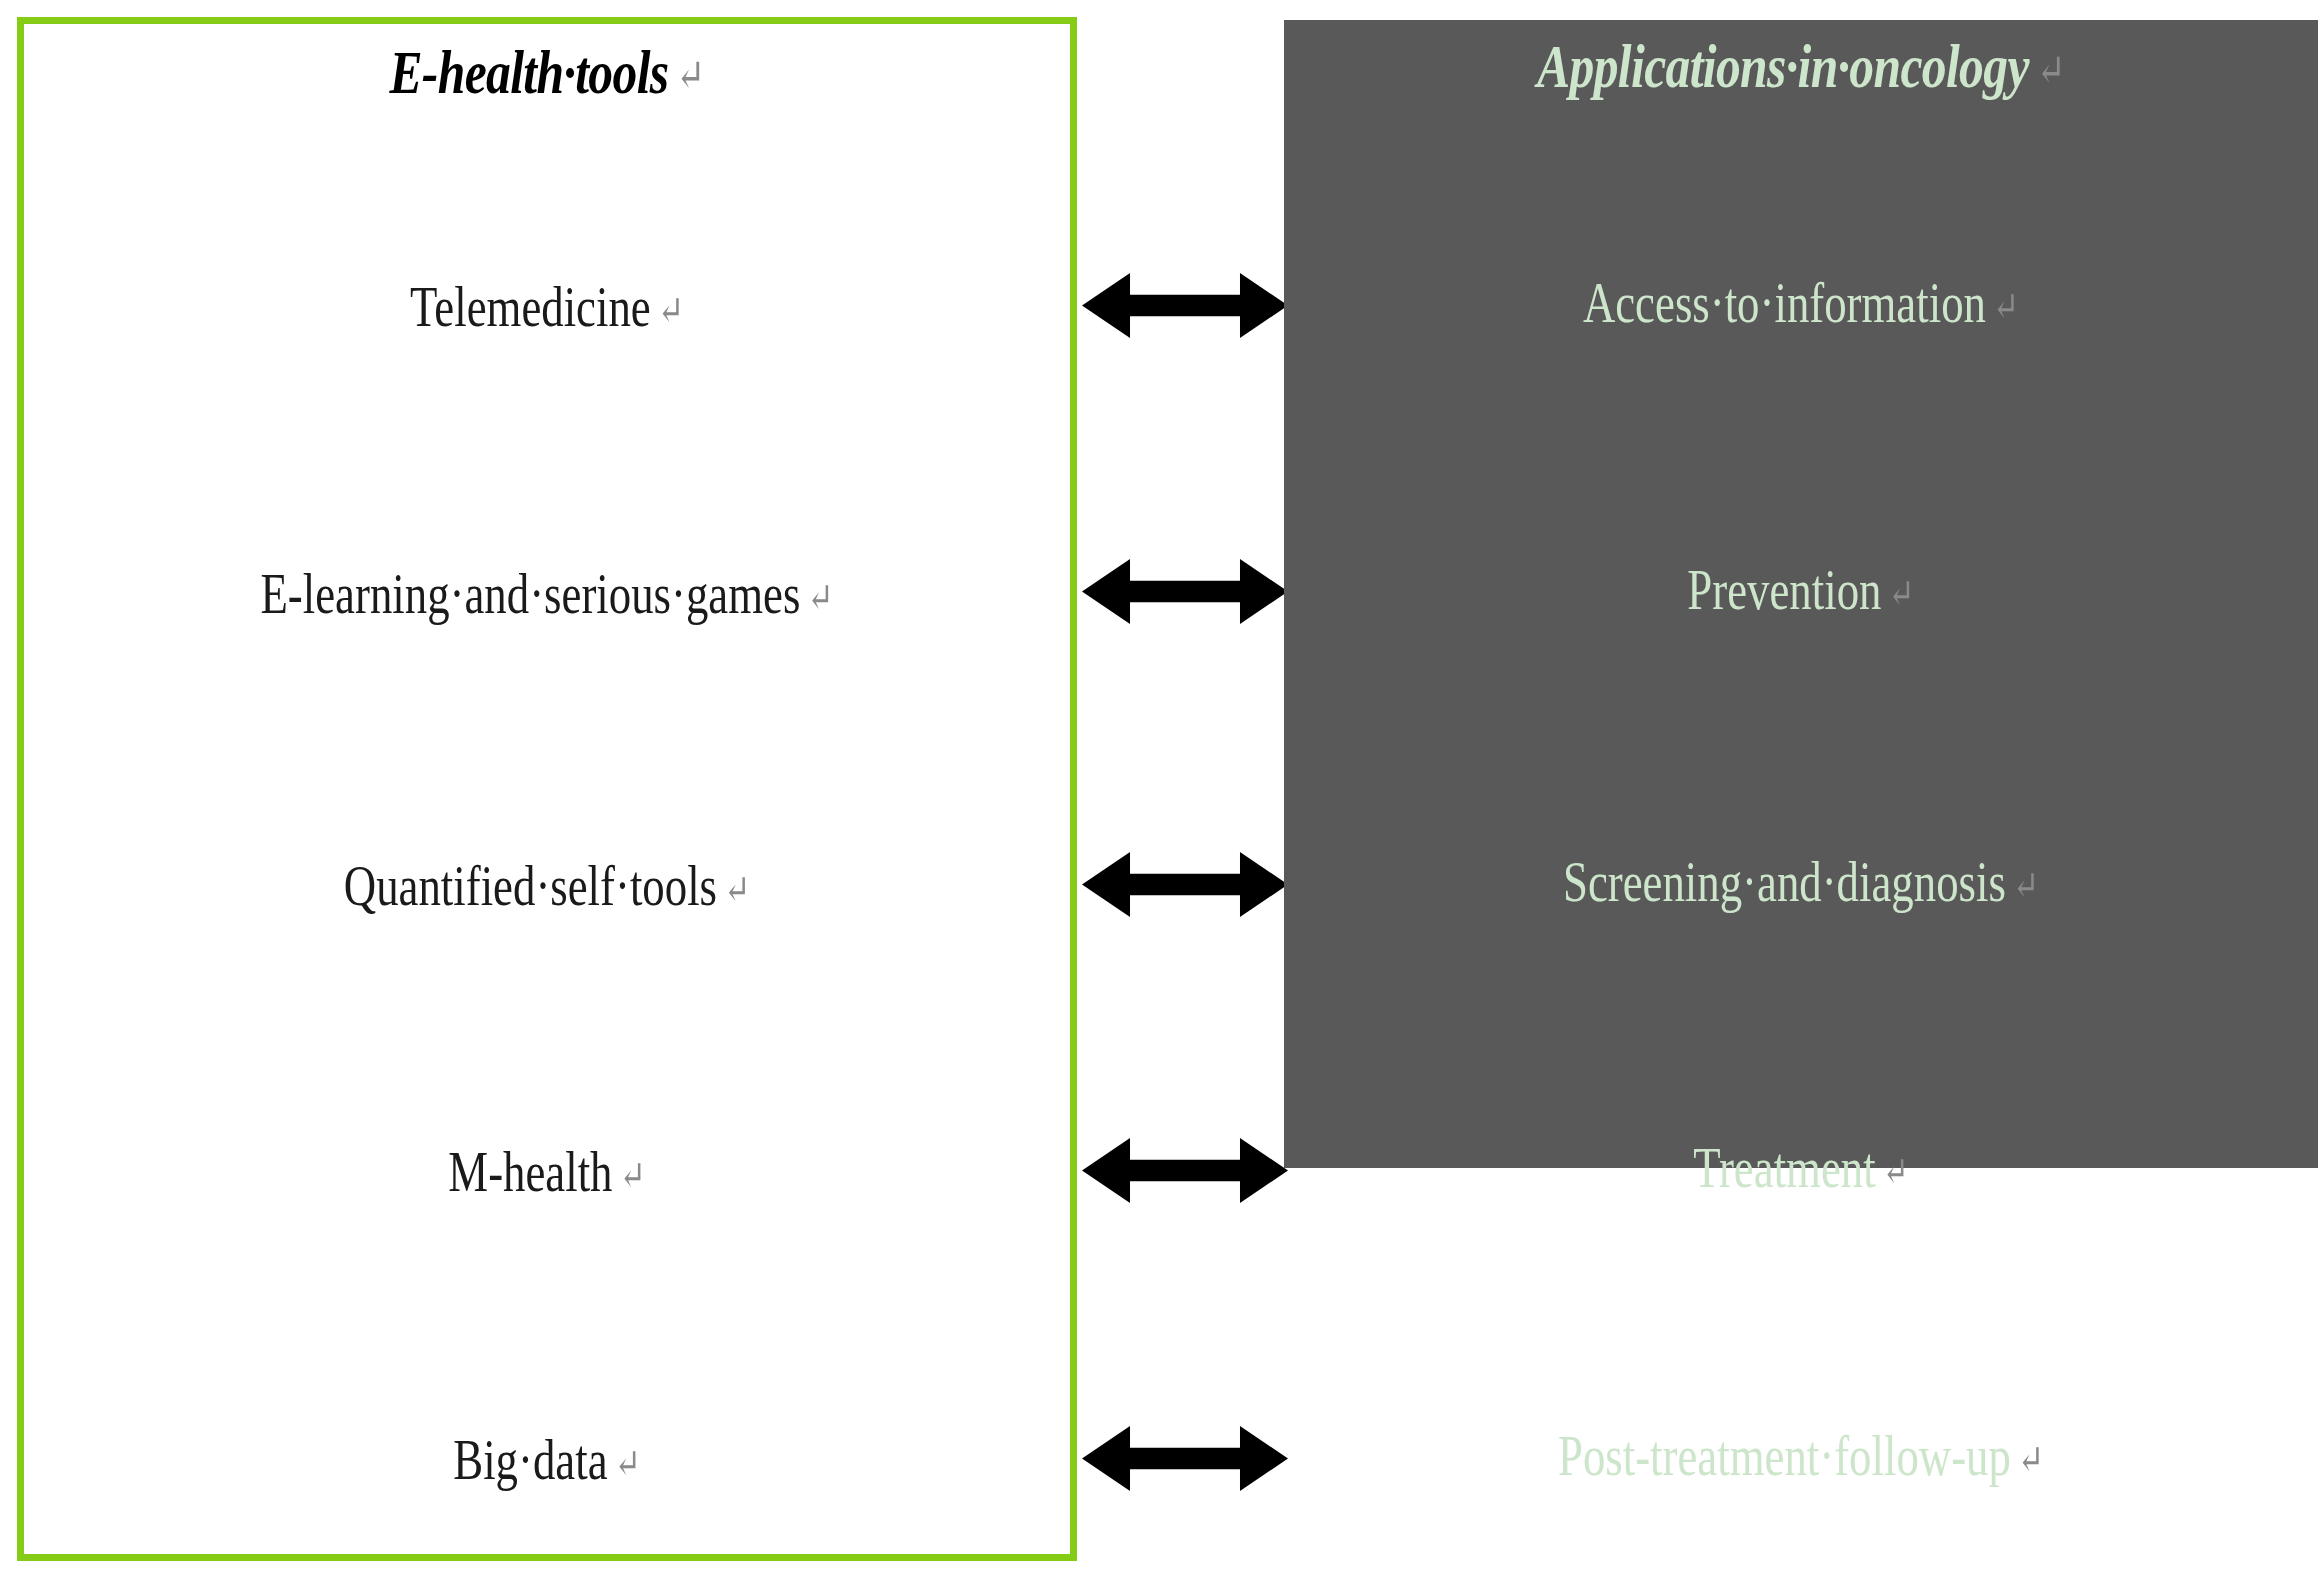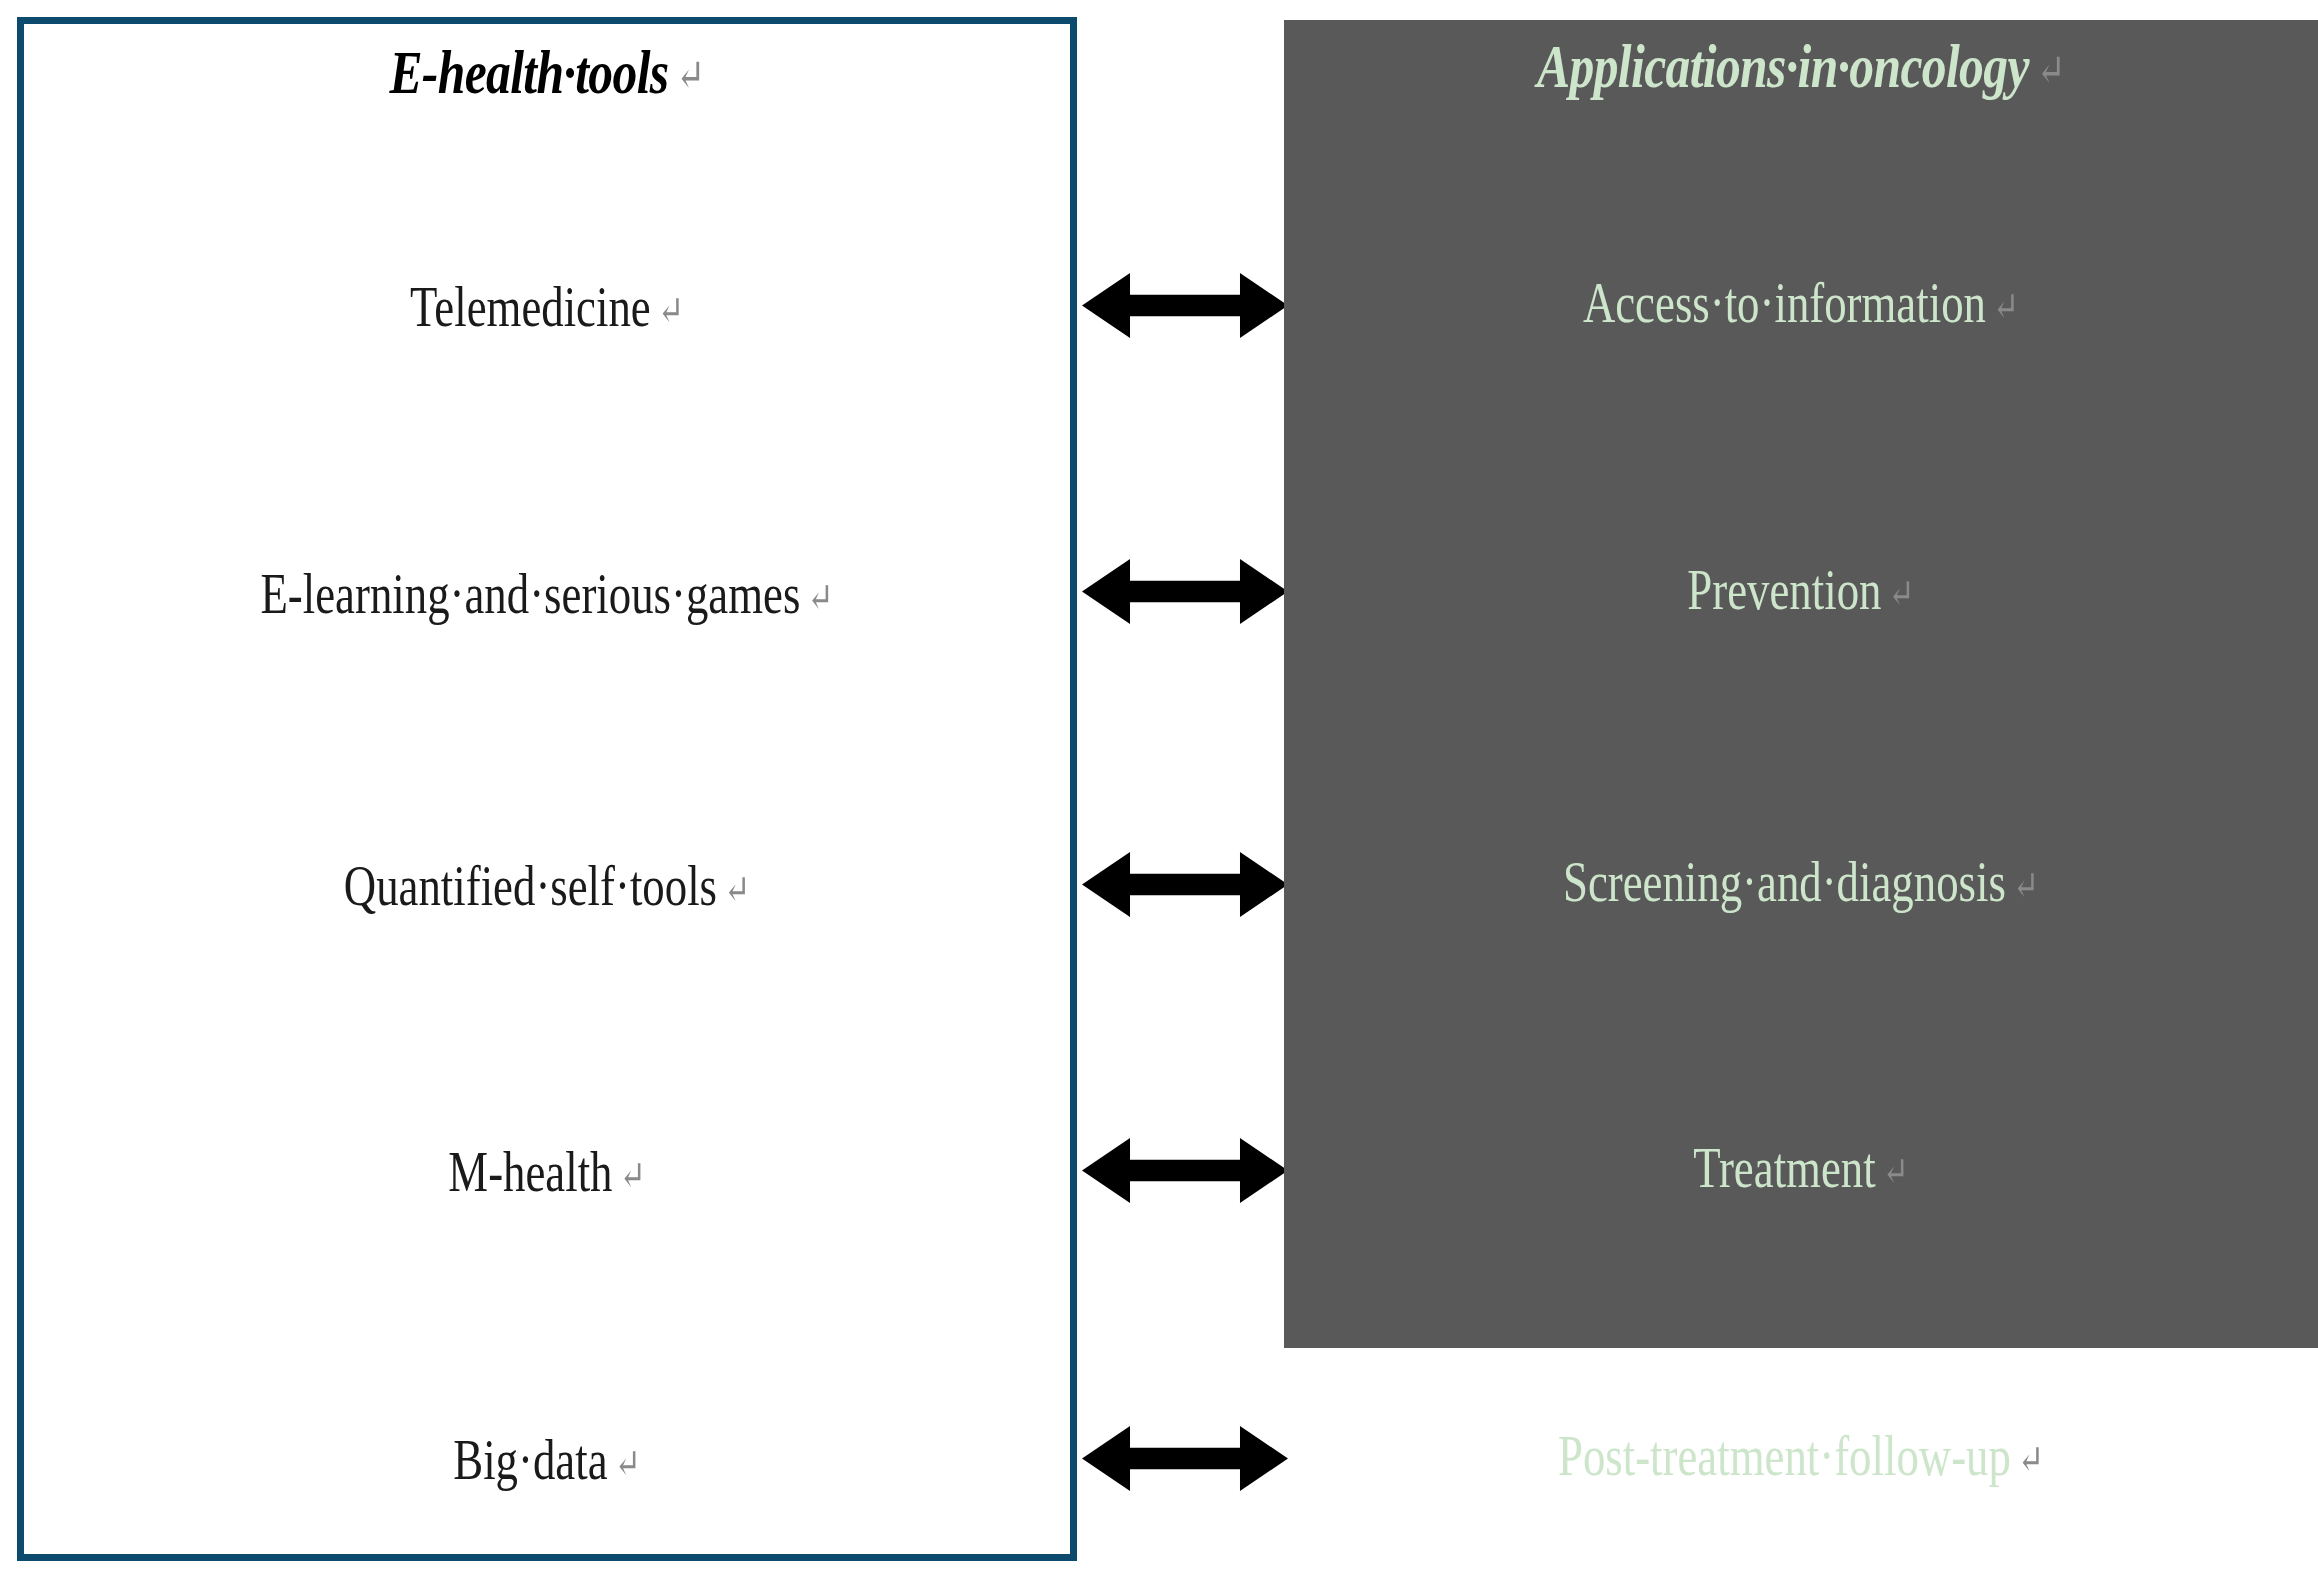--- a/index.html
+++ b/index.html
@@ -26,30 +26,30 @@
 
   
   .left-panel {
     position: absolute;
     left: 17px;
     top: 17px;
     width: 1060px;          
     height: 1544px;
     box-sizing: border-box;
     background: #ffffff;
-    border: 7px solid #0c4a6e;
+    border: 7px solid #84cc16;
   }
 
   
   .right-panel {
     position: absolute;
     left: 1284px;
     top: 20px;
     width: 1034px;
-    height: 1328px;
+    height: 1148px;
     box-sizing: border-box;
     background: #595959;
   }
 
   
   .panel-title {
     position: absolute;
     left: 0;
     width: 100%;
     text-align: center;

